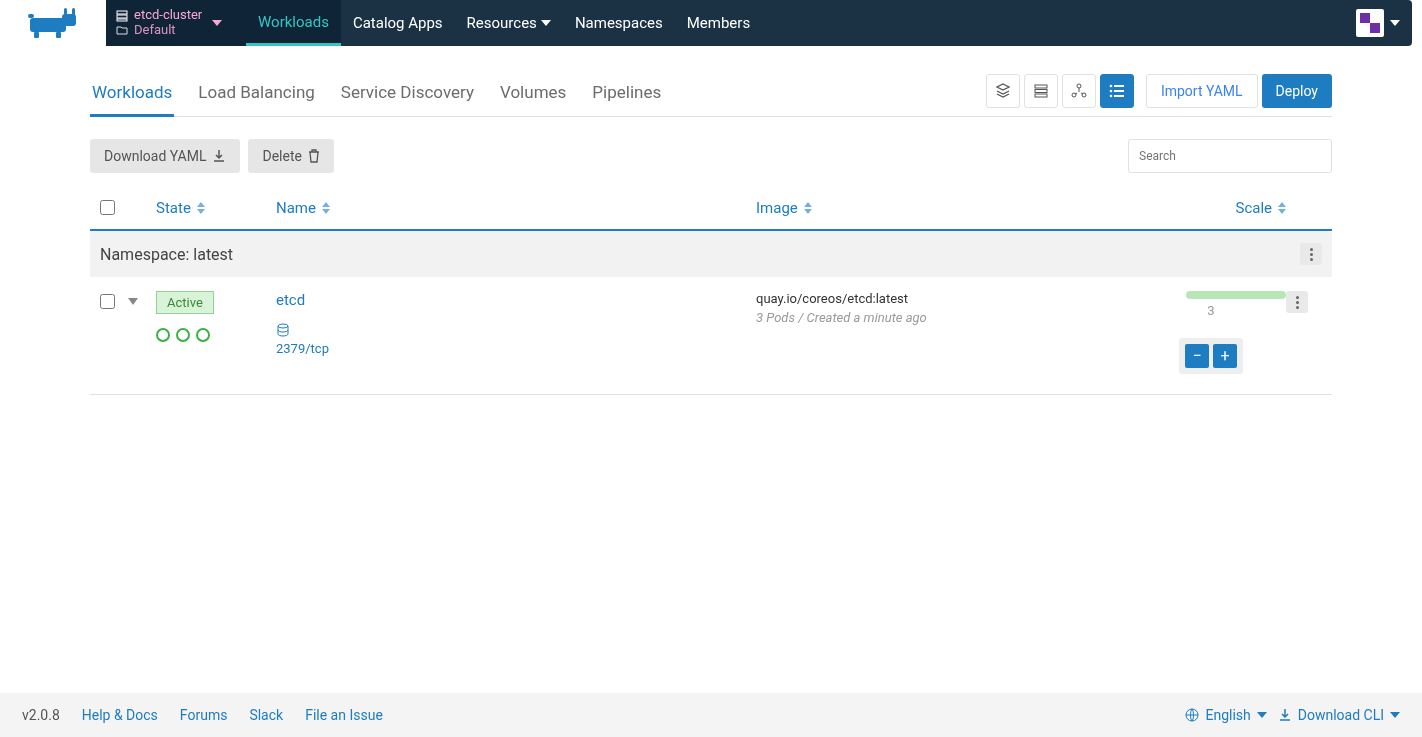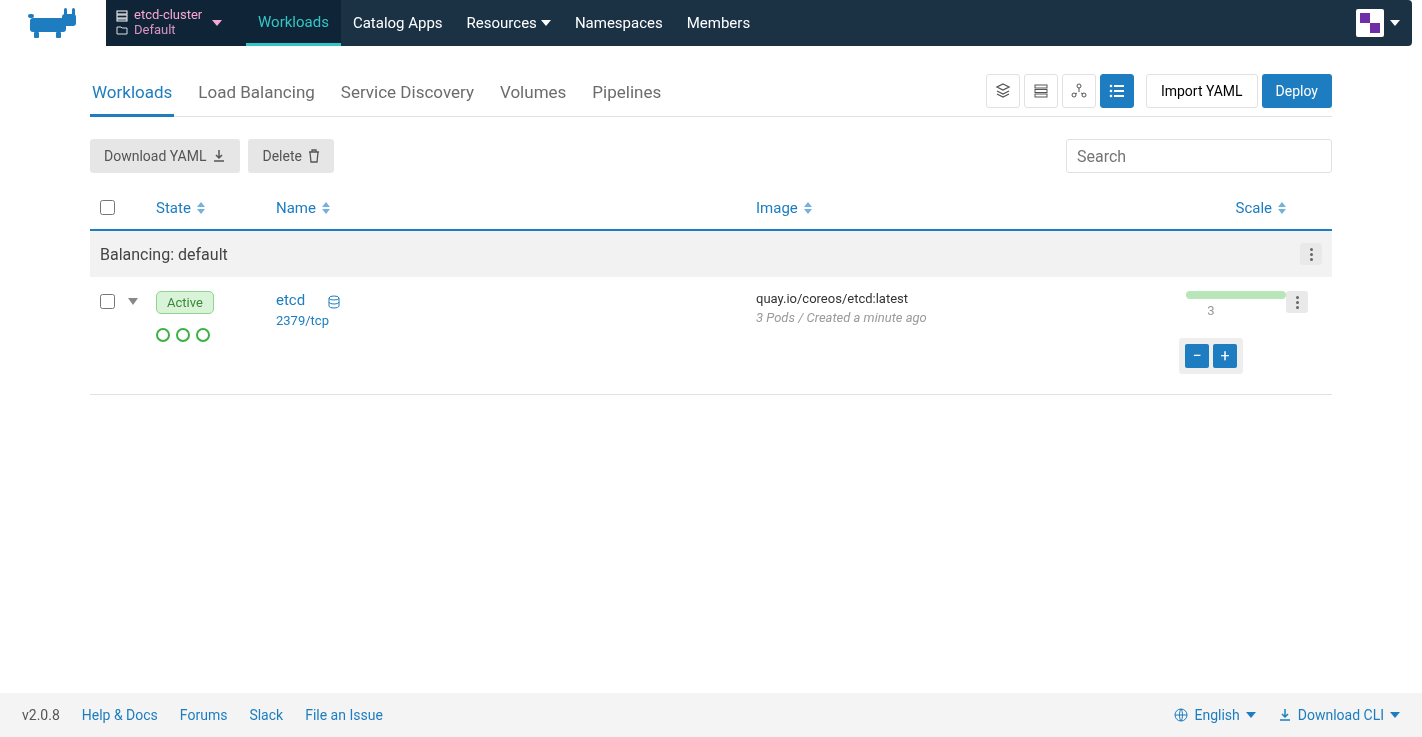--- a/index.html
+++ b/index.html
@@ -48,62 +48,62 @@
   .page{padding:0 90px;flex:1;}
   .subnav{display:flex;align-items:flex-end;border-bottom:1px solid var(--line);margin-top:28px;}
   .subnav-tabs{display:flex;gap:22px;font-size:17px;}
   .subnav-tab{padding:8px 2px 12px;color:var(--gray);}
   .subnav-tab.active{color:var(--link);border-bottom:3px solid var(--link);margin-bottom:-1px;}
   .subnav-right{margin-left:auto;display:flex;align-items:center;gap:4px;padding-bottom:8px;}
   .icon-sq{width:34px;height:34px;border:1px solid var(--line);display:flex;align-items:center;justify-content:center;color:#555;border-radius:3px;}
   .icon-sq.active{background:var(--link);border-color:var(--link);color:#fff;}
   .btn{height:34px;padding:0 14px;border-radius:3px;display:inline-flex;align-items:center;font-size:14px;gap:6px;border:none;cursor:pointer;}
   .btn-gray{background:var(--btn-gray);color:#555;}
-  .btn-outline{background:#fff;border:1px solid var(--line);color:#000000;}
+  .btn-outline{background:#fff;border:1px solid var(--line);color:#3b82f6;}
   .btn-primary{background:var(--link);color:#fff;}
 
   
   .action-row{display:flex;align-items:center;margin-top:22px;gap:8px;}
-  .search{margin-left:auto;height:34px;width:266px;border:1px solid var(--line);border-radius:3px;padding:0 10px;font-size:16px;}
+  .search{margin-left:auto;height:34px;width:204px;border:1px solid var(--line);border-radius:3px;padding:0 10px;font-size:12px;}
 
   
   .tbl{margin-top:14px;}
   .thead{display:grid;grid-template-columns:60px 120px 1fr 380px 150px 40px;align-items:center;padding:10px 6px;border-bottom:2px solid var(--link);}
   .th{color:var(--link);font-size:15px;display:flex;align-items:center;gap:6px;}
   .sort{display:inline-flex;flex-direction:column;line-height:0;color:var(--link);opacity:.6;}
   .sort::before{content:"";border-left:4px solid transparent;border-right:4px solid transparent;border-bottom:5px solid currentColor;margin-bottom:2px;}
   .sort::after{content:"";border-left:4px solid transparent;border-right:4px solid transparent;border-top:5px solid currentColor;}
   .th.scale{justify-content:flex-end;}
 
   .ns-row{background:#f2f2f2;padding:12px 10px;font-size:16px;color:#444;display:flex;align-items:center;}
   .ns-row .kebab{margin-left:auto;}
 
   .trow{display:grid;grid-template-columns:60px 120px 1fr 380px 150px 40px;padding:14px 6px 20px;border-bottom:1px solid var(--line);align-items:start;}
   .sel{display:flex;align-items:center;gap:10px;}
   .caret{width:0;height:0;border-left:5px solid transparent;border-right:5px solid transparent;border-top:7px solid #888;}
-  .badge{display:inline-block;background:#d9f3d9;border:1px solid #8fd48f;color:#3a893a;border-radius:5px;padding:3px 10px;font-size:13px;}
+  .badge{display:inline-block;background:#d9f3d9;border:1px solid #8fd48f;color:#3a893a;border-radius:0;padding:3px 10px;font-size:13px;}
   .name-cell{font-size:15px;}
-  .name-link{color:var(--link);display:flex;align-items:flex-end;gap:22px;}
+  .name-link{color:var(--link);display:flex;align-items:flex-start;gap:14px;flex-direction:column;}
   .port{color:var(--link);font-size:13px;margin-top:4px;display:inline-block;}
   .img-cell{font-size:13px;color:#333;}
   .img-cell .meta{color:#9a9a9a;margin-top:4px;font-style:italic;}
   .scale-cell{text-align:center;}
   .bar{height:8px;background:#b8e6b8;border-radius:4px;width:100px;margin:0 0 4px auto;}
   .scale-n{color:#9a9a9a;font-size:13px;}
   .step{margin-top:20px;display:inline-flex;background:#eee;padding:6px;border-radius:3px;gap:4px;}
   .step button{width:24px;height:24px;background:var(--link);color:#fff;border:none;font-size:16px;line-height:1;border-radius:2px;cursor:pointer;}
   .kebab{width:22px;height:22px;background:#e9e9e9;border-radius:3px;display:flex;flex-direction:column;align-items:center;justify-content:center;gap:2px;}
   .kebab span{width:3px;height:3px;background:#666;border-radius:50%;}
 
   .pods{grid-column:2;margin-top:14px;display:flex;gap:6px;}
   .pod{width:14px;height:14px;border:2px solid #3bb143;border-radius:50%;}
 
   
   footer{background:var(--footer);padding:14px 22px;display:flex;gap:22px;font-size:14px;color:#555;}
-  footer .right{margin-left:auto;display:flex;gap:22px;align-items:center;}
+  footer .right{margin-left:auto;display:flex;gap:11px;align-items:center;}
   .flink{color:var(--link);display:flex;align-items:center;gap:6px;}
 
   input[type=checkbox]{width:15px;height:15px;}
   svg{display:block;}
 </style>
 </head>
 <body>
 
 <div class="topnav">
   <div class="logo">
@@ -233,21 +233,21 @@
           <span class="sort"></span>
         </div>
       <div class="th scale">
           <span>Scale</span>
           <span class="sort"></span>
         </div>
       <div></div>
     </div>
 
     <div class="ns-row">
-      <span>Balancing: default</span>
+      <span>Namespace: latest</span>
       <div class="kebab">
           <span></span>
           <span></span>
           <span></span>
         </div>
     </div>
 
     <div class="trow">
       <div class="sel">
         <input type="checkbox" style="">

